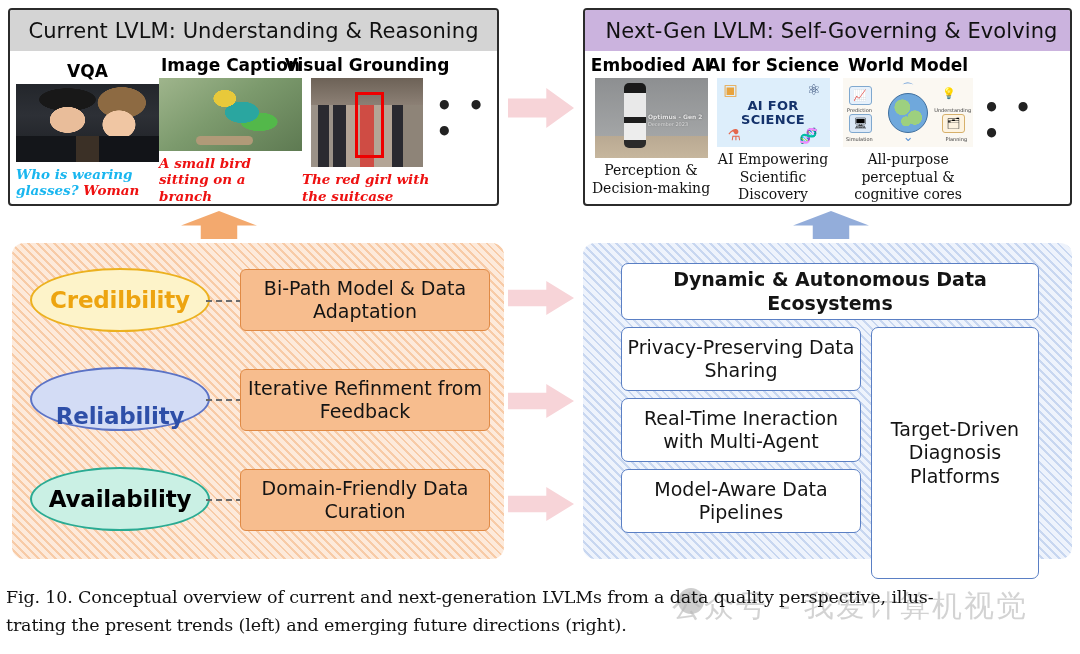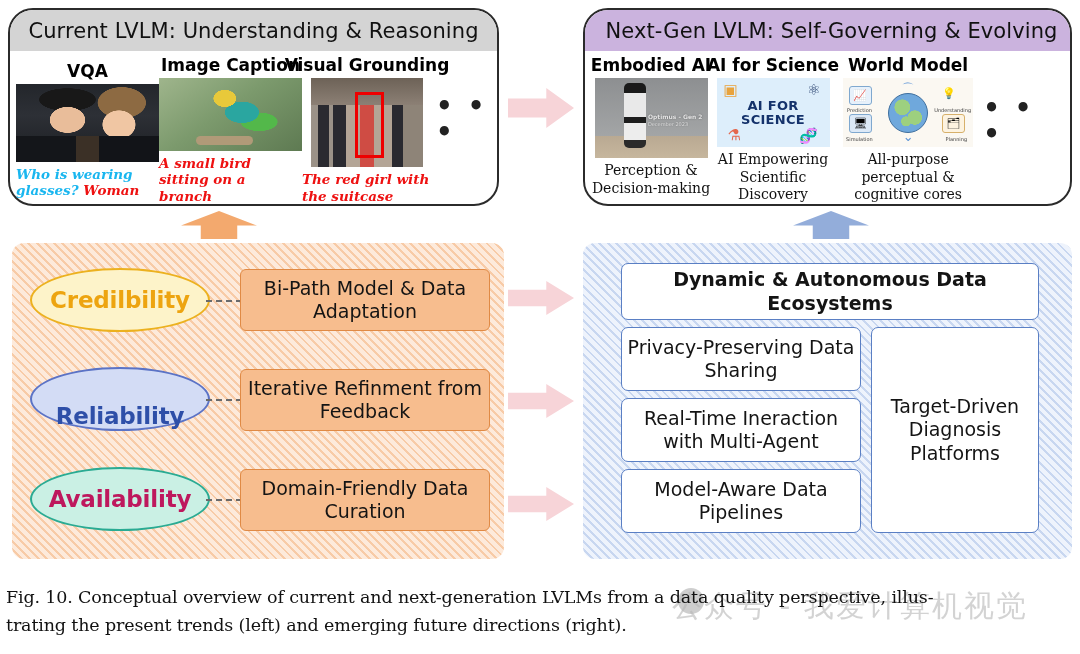--- a/index.html
+++ b/index.html
@@ -9,21 +9,21 @@
     font-family: "DejaVu Sans", "Liberation Sans", sans-serif;
     overflow: hidden;
   }
   #root { position: relative; width: 1080px; height: 654px; }
 
   
   .panel-card {
     position: absolute;
     background: #ffffff;
     border: 2px solid #2b2b2b;
-    border-radius: 25px;
+    border-radius: 4px;
     overflow: hidden;
   }
   .panel-head {
     height: 41px;
     display: flex; align-items: center; justify-content: center;
     font-size: 21px;
     color: #111;
     letter-spacing: .1px;
   }
   .head-grey   { background: #d4d4d4; }
@@ -195,21 +195,21 @@
 
   
   .ellipse {
     position:absolute;
     display:flex; align-items:center; justify-content:center;
     border-radius:50%;
     font-size:23px; font-weight:800; letter-spacing:-.2px;
   }
   .el-cred { background:#fdf3c9; border:2px solid #ecb11f; color:#eda410; }
   .el-rel  { background:#d3dcf5; border:2px solid #5b73c6; color:#2e4fa8;align-items:flex-end; }
-  .el-avl  { background:#caf0e4; border:2px solid #2aab93; color:#be185d; }
+  .el-avl  { background:#caf0e4; border:2px solid #2aab93; color:#000000; }
 
   .orange-box {
     position:absolute;
     background:#f7bd8e; border:1.5px solid #e08a45; border-radius:6px;
     display:flex; align-items:center; justify-content:center;
     text-align:center; font-size:19px; line-height:1.2; color:#141414;
   }
 
   .blue-box {
     position:absolute;
@@ -386,21 +386,21 @@
     <div class="blue-box" style="left:38px; top:84px; width:240px; height:64px;">
       <span>Privacy-Preserving Data Sharing</span>
     </div>
     <div class="blue-box" style="left:38px; top:155px; width:240px; height:64px;">
       <span>Real-Time Ineraction with Multi-Agent</span>
     </div>
     <div class="blue-box" style="left:38px; top:226px; width:240px; height:64px;">
       <span>Model-Aware Data Pipelines</span>
     </div>
 
-    <div class="blue-box" style="left:288px; top:84px; width:168px; height:206px;">
+    <div class="blue-box" style="left:288px; top:84px; width:168px; height:252px;">
       <span>Target-Driven Diagnosis Platforms</span>
     </div>
   </div>
 
   <div class="wm-dot"></div>
   <div class="watermark">公众号 - 我爱计算机视觉</div>
 
   <div class="figcap">
     <div>Fig. 10.  Conceptual overview of current and next-generation LVLMs from a data quality perspective, illus-</div>
     <div>trating the present trends (left) and emerging future directions (right).</div>

